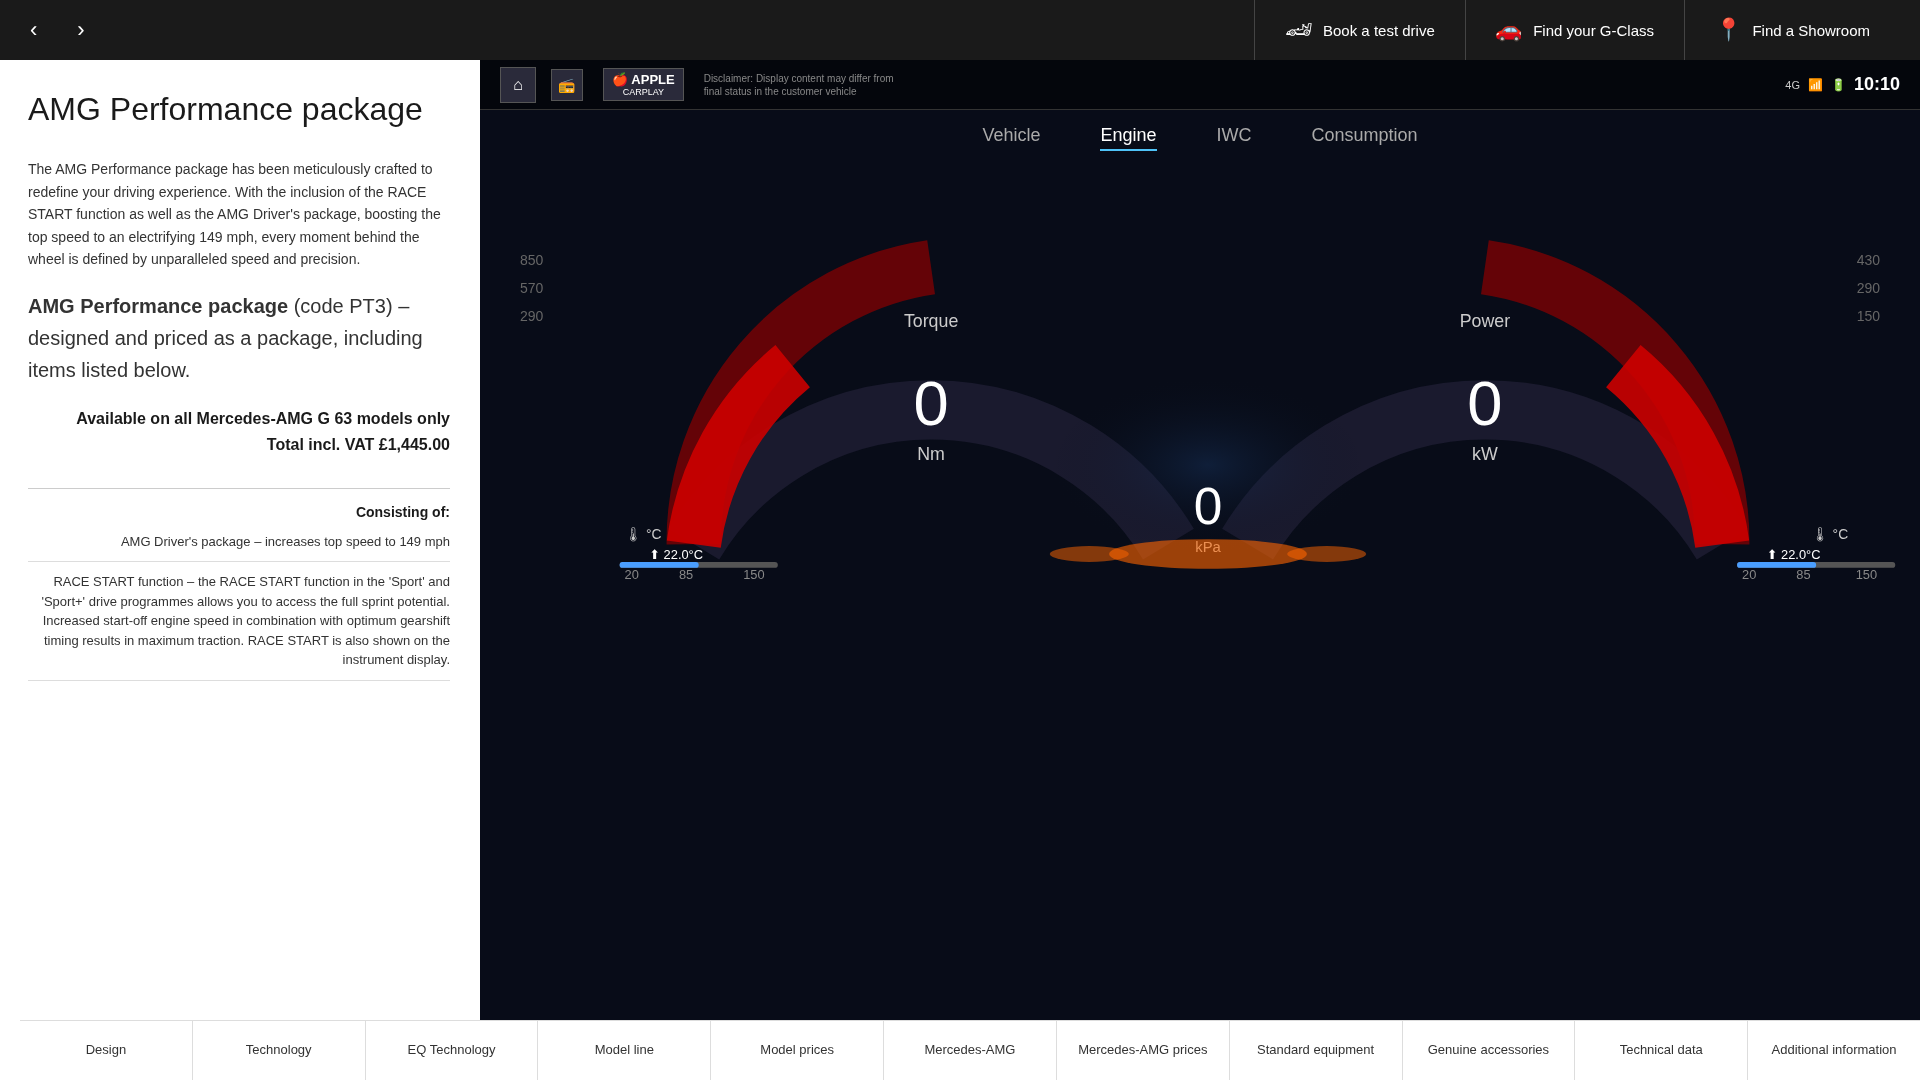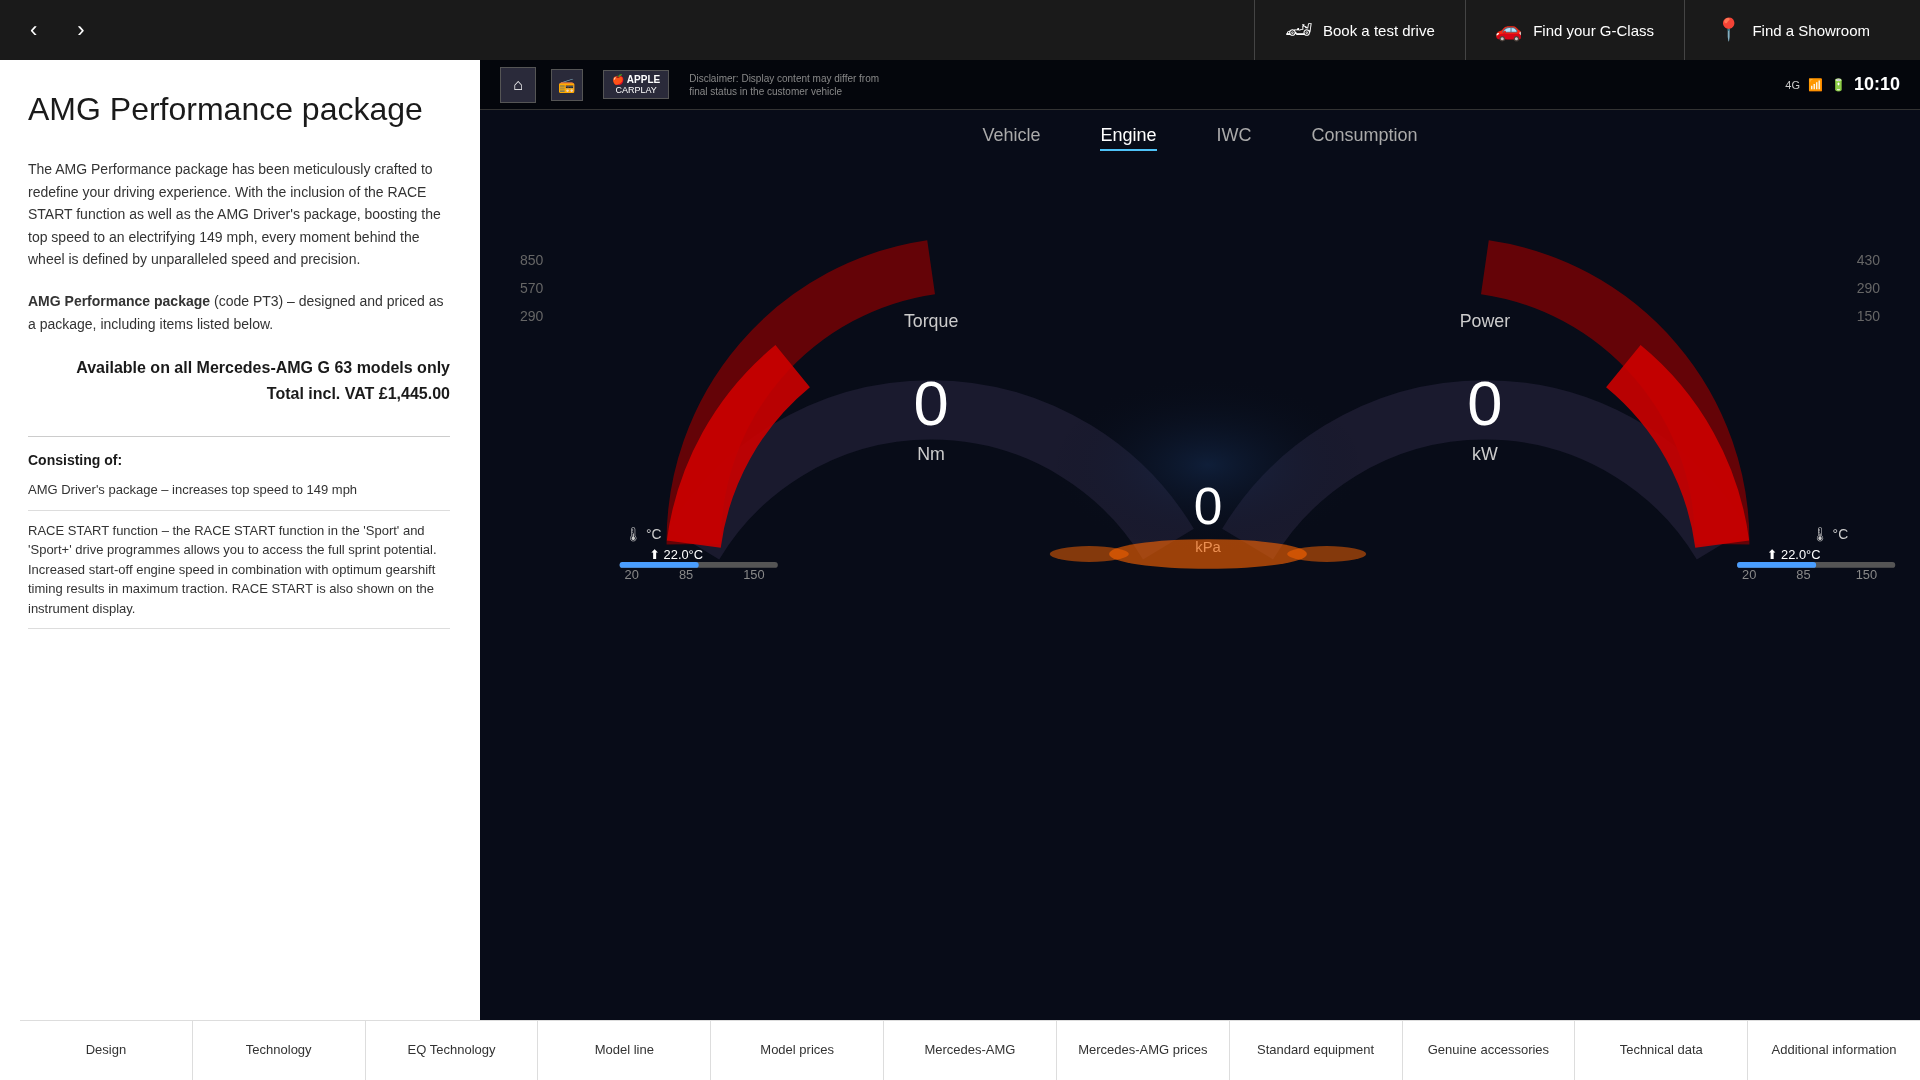--- a/index.html
+++ b/index.html
@@ -72,40 +72,41 @@
       color: #1a1a1a;
       line-height: 1.2;
     }
     .description {
       font-size: 14px;
       color: #333;
       line-height: 1.6;
       margin-bottom: 20px;
     }
     .package-name {
-      font-size: 14px;
+      font-size: 20px;
       color: #333;
       line-height: 1.6;
       margin-bottom: 20px;
     }
     .package-name strong {
       font-weight: bold;
     }
     .availability {
       font-size: 16px;
       font-weight: bold;
       color: #1a1a1a;
       line-height: 1.6;
       margin-bottom: 30px;
       text-align: right;
     }
     .consisting-section {
       border-top: 1px solid #ccc;
       padding-top: 15px;
       margin-top: 10px;
+      text-align: right;
     }
     .consisting-title {
       font-size: 14px;
       font-weight: bold;
       color: #1a1a1a;
       margin-bottom: 12px;
     }
     .item-row {
       border-bottom: 1px solid #ddd;
       padding-bottom: 10px;
@@ -297,21 +298,21 @@
     <div class="dash-container">
 
       <div class="dash-top-bar">
         <div class="dash-home-icon">⌂</div>
 
         <div style="display:flex;align-items:center;margin-right:20px;gap:5px;">
           <div style="width:32px;height:32px;background:#2a2a3a;border:1px solid #555;display:flex;align-items:center;justify-content:center;color:#ff3b30;font-size:14px;">📻</div>
         </div>
 
         <div style="display:flex;flex-direction:column;align-items:center;margin-right:20px;background:#2a2a3a;border:1px solid #555;padding:3px 8px;">
-          <span style="color:#fff;font-size:10px;font-weight:bold;">🍎 APPLE</span>
+          <span style="color:#fff;font-size:13px;font-weight:bold;">🍎 APPLE</span>
           <span style="color:#fff;font-size:9px;">CARPLAY</span>
         </div>
 
         <div class="dash-disclaimer">Disclaimer: Display content may differ from final status in the customer vehicle</div>
 
         <div class="dash-status-right">
           <span style="font-size:11px;color:#ccc;">4G</span>
           <span>📶</span>
           <span>🔋</span>
           <span class="dash-time">10:10</span>

